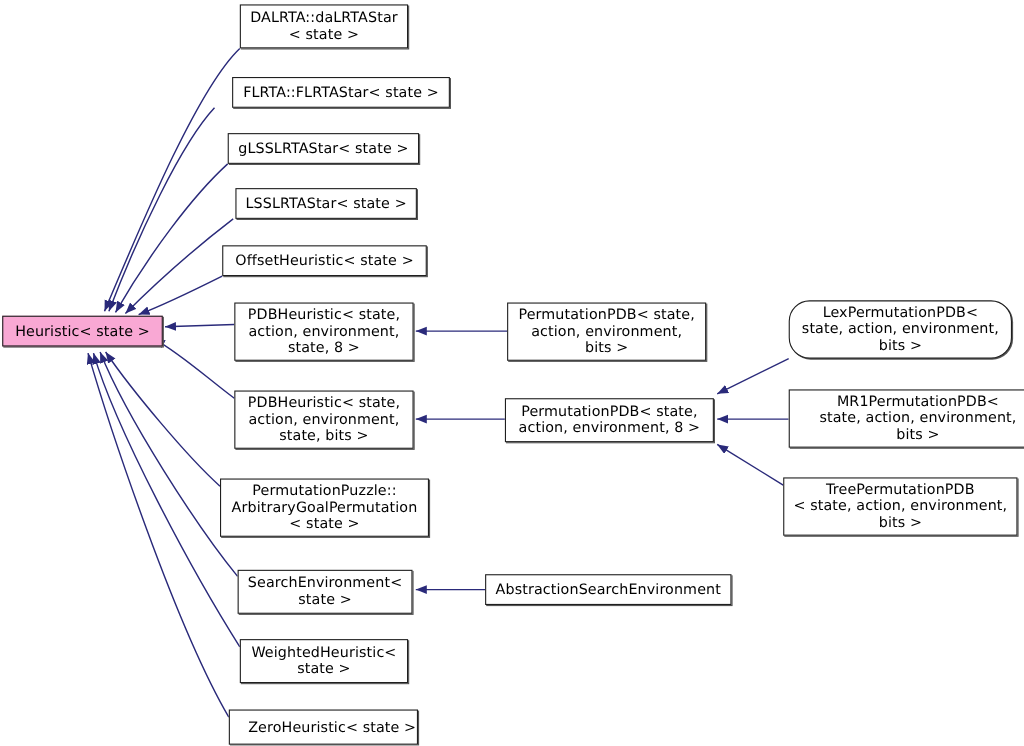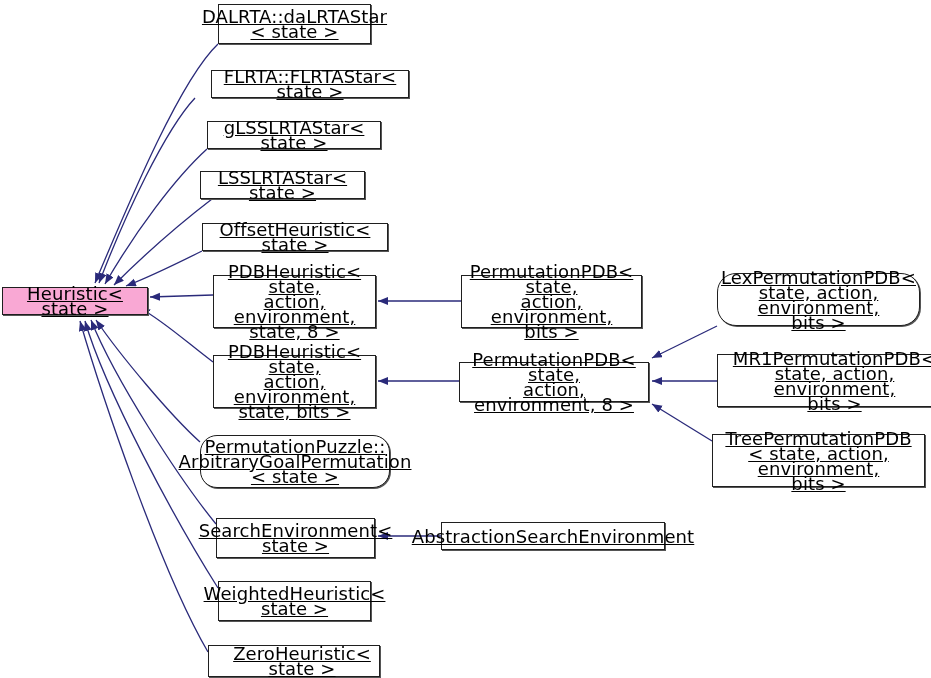--- a/index.html
+++ b/index.html
@@ -28,27 +28,26 @@
   .node {
     position: absolute;
     box-sizing: border-box;
     border: 1px solid #1f1f1f;
     background: #ffffff;
     color: #000000;
     display: flex;
     align-items: center;
     justify-content: center;
     text-align: center;
-    font-size: 18px;
+    font-size: 13px;
     line-height: 15px;
     letter-spacing: 0.1px;
     white-space: pre-line;
     z-index: 2;
     box-shadow: 1px 1px 0 0 #555555;
-    text-decoration: underline;
   }
   .node.root {
     background: #f9a8d4;
     border: 1px solid #1f1f1f;
   }
 </style>
 </head>
 <body>
 
 <div id="diagram">
@@ -77,29 +76,29 @@
         <path d="M 712 441 L 652 404" fill="none" stroke="#2a2a7a" stroke-width="1.3" marker-end="url(#arrow)"></path>
         <path d="M 441 536 L 378 536" fill="none" stroke="#2a2a7a" stroke-width="1.3" marker-end="url(#arrow)"></path>
       </g>
   </svg>
   <div id="node-layer">
       <div class="node root" style="left: 2px; top: 287px; width: 146px; height: 28px;">Heuristic&lt; state &gt;</div>
       <div class="node" style="left: 218px; top: 4px; width: 153px; height: 40px;">DALRTA::daLRTAStar
 &lt; state &gt;</div>
       <div class="node" style="left: 211px; top: 70px; width: 198px; height: 28px;">FLRTA::FLRTAStar&lt; state &gt;</div>
       <div class="node" style="left: 207px; top: 121px; width: 174px; height: 28px;">gLSSLRTAStar&lt; state &gt;</div>
-      <div class="node" style="left: 200px; top: 171px; width: 165px; height: 28px;">LSSLRTAStar&lt; state &gt;</div>
+      <div class="node" style="left: 214px; top: 171px; width: 165px; height: 28px;">LSSLRTAStar&lt; state &gt;</div>
       <div class="node" style="left: 202px; top: 223px; width: 186px; height: 28px;">OffsetHeuristic&lt; state &gt;</div>
       <div class="node" style="left: 213px; top: 275px; width: 163px; height: 53px;">PDBHeuristic&lt; state,
 action, environment,
 state, 8 &gt;</div>
       <div class="node" style="left: 213px; top: 355px; width: 163px; height: 53px;">PDBHeuristic&lt; state,
 action, environment,
 state, bits &gt;</div>
-      <div class="node" style="left: 200px; top: 435px; width: 190px; height: 53px; border-radius: 17px;">PermutationPuzzle::
+      <div class="node" style="left: 200px; top: 435px; width: 190px; height: 53px;">PermutationPuzzle::
 ArbitraryGoalPermutation
 &lt; state &gt;</div>
       <div class="node" style="left: 216px; top: 518px; width: 159px; height: 40px;">SearchEnvironment&lt;
 state &gt;</div>
       <div class="node" style="left: 218px; top: 581px; width: 153px; height: 40px;">WeightedHeuristic&lt;
 state &gt;</div>
       <div class="node" style="left: 208px; top: 645px; width: 172px; height: 32px; padding-left: 16px;">ZeroHeuristic&lt; state &gt;</div>
       <div class="node" style="left: 461px; top: 275px; width: 181px; height: 53px;">PermutationPDB&lt; state,
 action, environment,
 bits &gt;</div>

